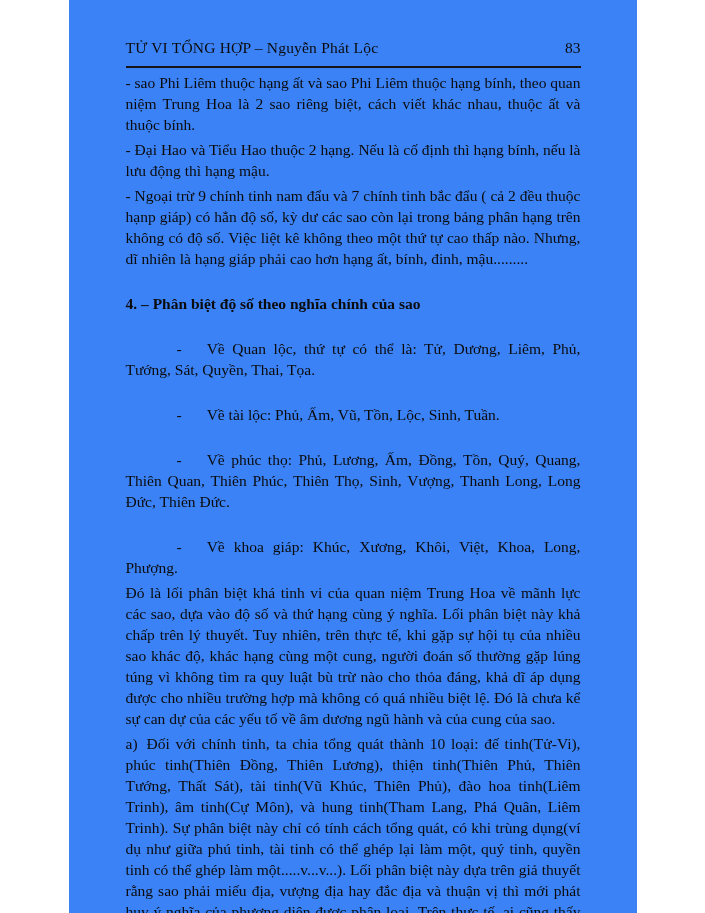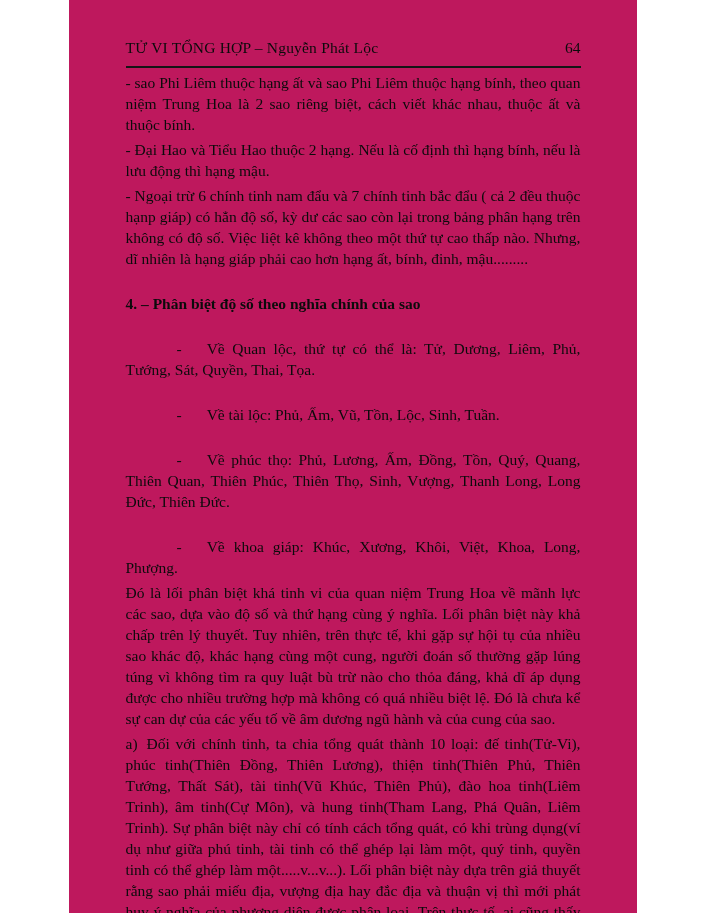--- a/index.html
+++ b/index.html
@@ -2,21 +2,21 @@
 <html lang="vi"><head>
 <meta charset="utf-8">
 <style>
   html, body { margin: 0; padding: 0; background: #ffffff; }
   .page {
     position: relative;
     box-sizing: border-box;
     width: 568px;
     height: 913px;
     margin: 0 auto;
-    background: #be185d;
+    background: #3b82f6;
     color: #0b0b0b;
     font-family: "Liberation Serif", "DejaVu Serif", serif;
     font-size: 15.5px;
     padding: 38px 56px 1px 57px;
     overflow: hidden;
   }
   .header-row {
     display: flex;
     justify-content: space-between;
     align-items: baseline;
@@ -45,27 +45,27 @@
   .dash { margin-right: 25px; }
   .marker { margin-right: 9px; }
 </style>
 </head>
 <body>
 
 <div class="page">
 
   <div class="header-row">
     <span class="running-title">TỬ VI TỔNG HỢP – Nguyễn Phát Lộc</span>
-    <span class="page-number">64</span>
+    <span class="page-number">83</span>
   </div>
   <hr class="rule">
 
   <p>- sao Phi Liêm thuộc hạng ất và sao Phi Liêm thuộc hạng bính, theo quan niệm Trung Hoa là 2 sao riêng biệt, cách viết khác nhau, thuộc ất và thuộc bính.</p>
   <p>- Đại Hao và Tiểu Hao thuộc 2 hạng.  Nếu là cố định thì hạng bính, nếu là lưu động thì hạng mậu.</p>
-  <p>- Ngoại trừ 6 chính tinh nam đẩu và 7 chính tinh bắc đẩu ( cả 2 đều thuộc hạnp giáp) có hẳn độ số, kỳ dư các sao còn lại trong bảng phân hạng trên không có độ số.  Việc liệt kê không theo một thứ tự cao thấp nào.  Nhưng, dĩ nhiên là hạng giáp phải cao hơn hạng ất, bính, đinh, mậu.........</p>
+  <p>- Ngoại trừ 9 chính tinh nam đẩu và 7 chính tinh bắc đẩu ( cả 2 đều thuộc hạnp giáp) có hẳn độ số, kỳ dư các sao còn lại trong bảng phân hạng trên không có độ số.  Việc liệt kê không theo một thứ tự cao thấp nào.  Nhưng, dĩ nhiên là hạng giáp phải cao hơn hạng ất, bính, đinh, mậu.........</p>
 
   <p class="section-heading"><span>4. – </span><span class="title-underline">Phân biệt độ số theo nghĩa chính của sao</span></p>
 
 
   <p class="hang"><span class="dash">-</span><span>Về Quan lộc, thứ tự có thể là: Tử, Dương, Liêm, Phủ, Tướng, Sát, Quyền, Thai, Tọa.</span></p>
 
   <p class="hang"><span class="dash">-</span><span>Về tài lộc: Phủ, Ấm, Vũ, Tồn, Lộc, Sinh, Tuần.</span></p>
 
   <p class="hang"><span class="dash">-</span><span>Về phúc thọ:  Phủ, Lương, Ấm, Đồng, Tồn, Quý, Quang, Thiên Quan, Thiên Phúc, Thiên Thọ, Sinh, Vượng, Thanh Long, Long Đức, Thiên Đức.</span></p>
 

